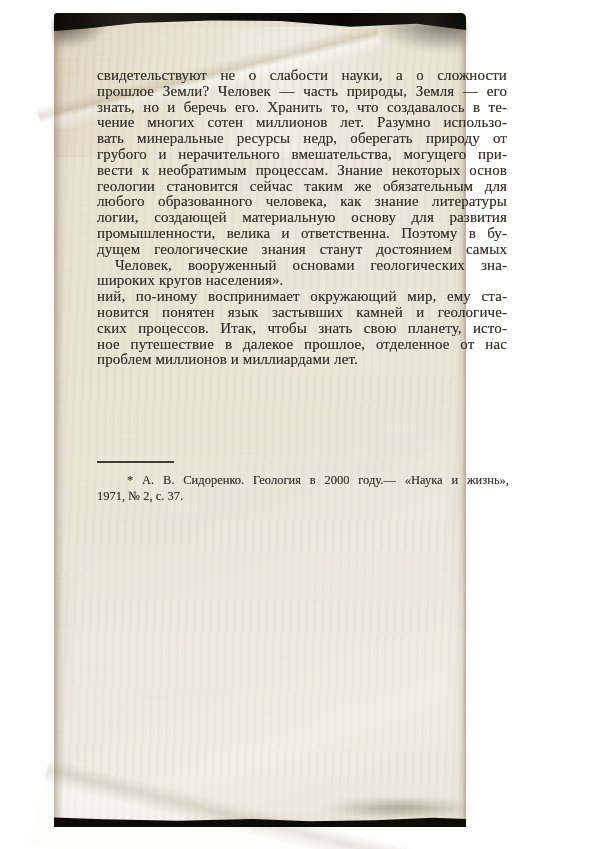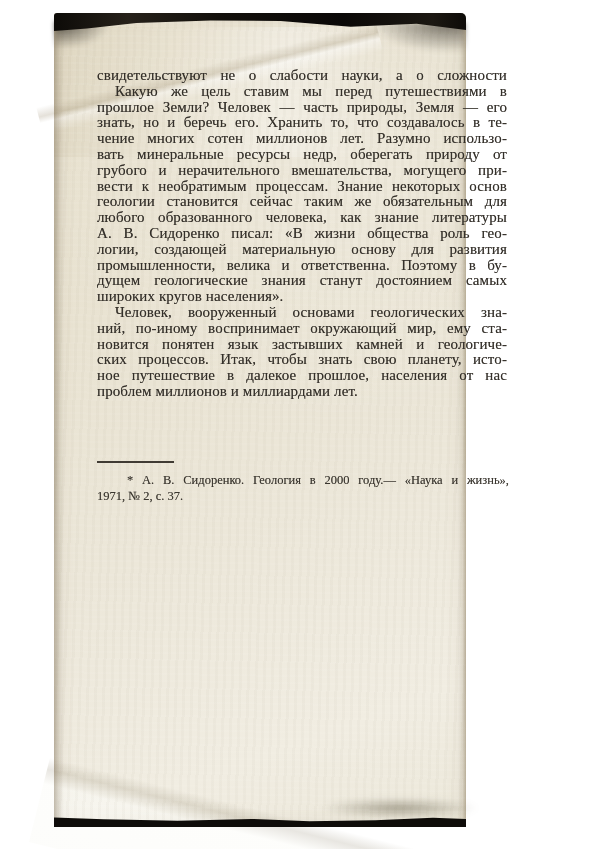--- a/index.html
+++ b/index.html
@@ -115,39 +115,37 @@
 
   <div class="edge-top"></div>
   <div class="blob-tl"></div>
   <div class="blob-tr"></div>
   <div class="edge-bottom"></div>
   <div class="edge-right"></div>
   <div class="edge-left"></div>
 
   <div class="text-block" id="body-text">
       <div class="bline">свидетельствуют не о слабости науки, а о сложности</div>
-      <div class="bline ind">Какую же цель ставим мы перед путешествиями в</div>
       <div class="bline">прошлое Земли? Человек — часть природы, Земля — его</div>
       <div class="bline">знать, но и беречь его. Хранить то, что создавалось в те-</div>
       <div class="bline">чение многих сотен миллионов лет. Разумно использо-</div>
       <div class="bline">вать минеральные ресурсы недр, оберегать природу от</div>
       <div class="bline">грубого и нерачительного вмешательства, могущего при-</div>
       <div class="bline">вести к необратимым процессам. Знание некоторых основ</div>
       <div class="bline">геологии становится сейчас таким же обязательным для</div>
       <div class="bline">любого образованного человека, как знание литературы</div>
-      <div class="bline">А. В. Сидоренко писал: «В жизни общества роль гео-</div>
       <div class="bline">логии, создающей материальную основу для развития</div>
       <div class="bline">промышленности, велика и ответственна. Поэтому в бу-</div>
       <div class="bline">дущем геологические знания станут достоянием самых</div>
+      <div class="bline ind">Человек, вооруженный основами геологических зна-</div>
       <div class="bline fin">широких кругов населения».</div>
-      <div class="bline ind">Человек, вооруженный основами геологических зна-</div>
       <div class="bline">ний, по-иному воспринимает окружающий мир, ему ста-</div>
       <div class="bline">новится понятен язык застывших камней и геологиче-</div>
       <div class="bline">ских процессов. Итак, чтобы знать свою планету, исто-</div>
-      <div class="bline">ное путешествие в далекое прошлое, населения от нас</div>
+      <div class="bline">ное путешествие в далекое прошлое, отделенное от нас</div>
       <div class="bline fin">проблем миллионов и миллиардами лет.</div>
     </div>
 
   <div class="fn-rule"></div>
   <div class="fn-text" id="footnote-text">
       <div class="bline ind-fn">* А. В. Сидоренко. Геология в 2000 году.— «Наука и жизнь»,</div>
       <div class="bline fin">1971, № 2, с. 37.</div>
     </div>
 </div>
 

